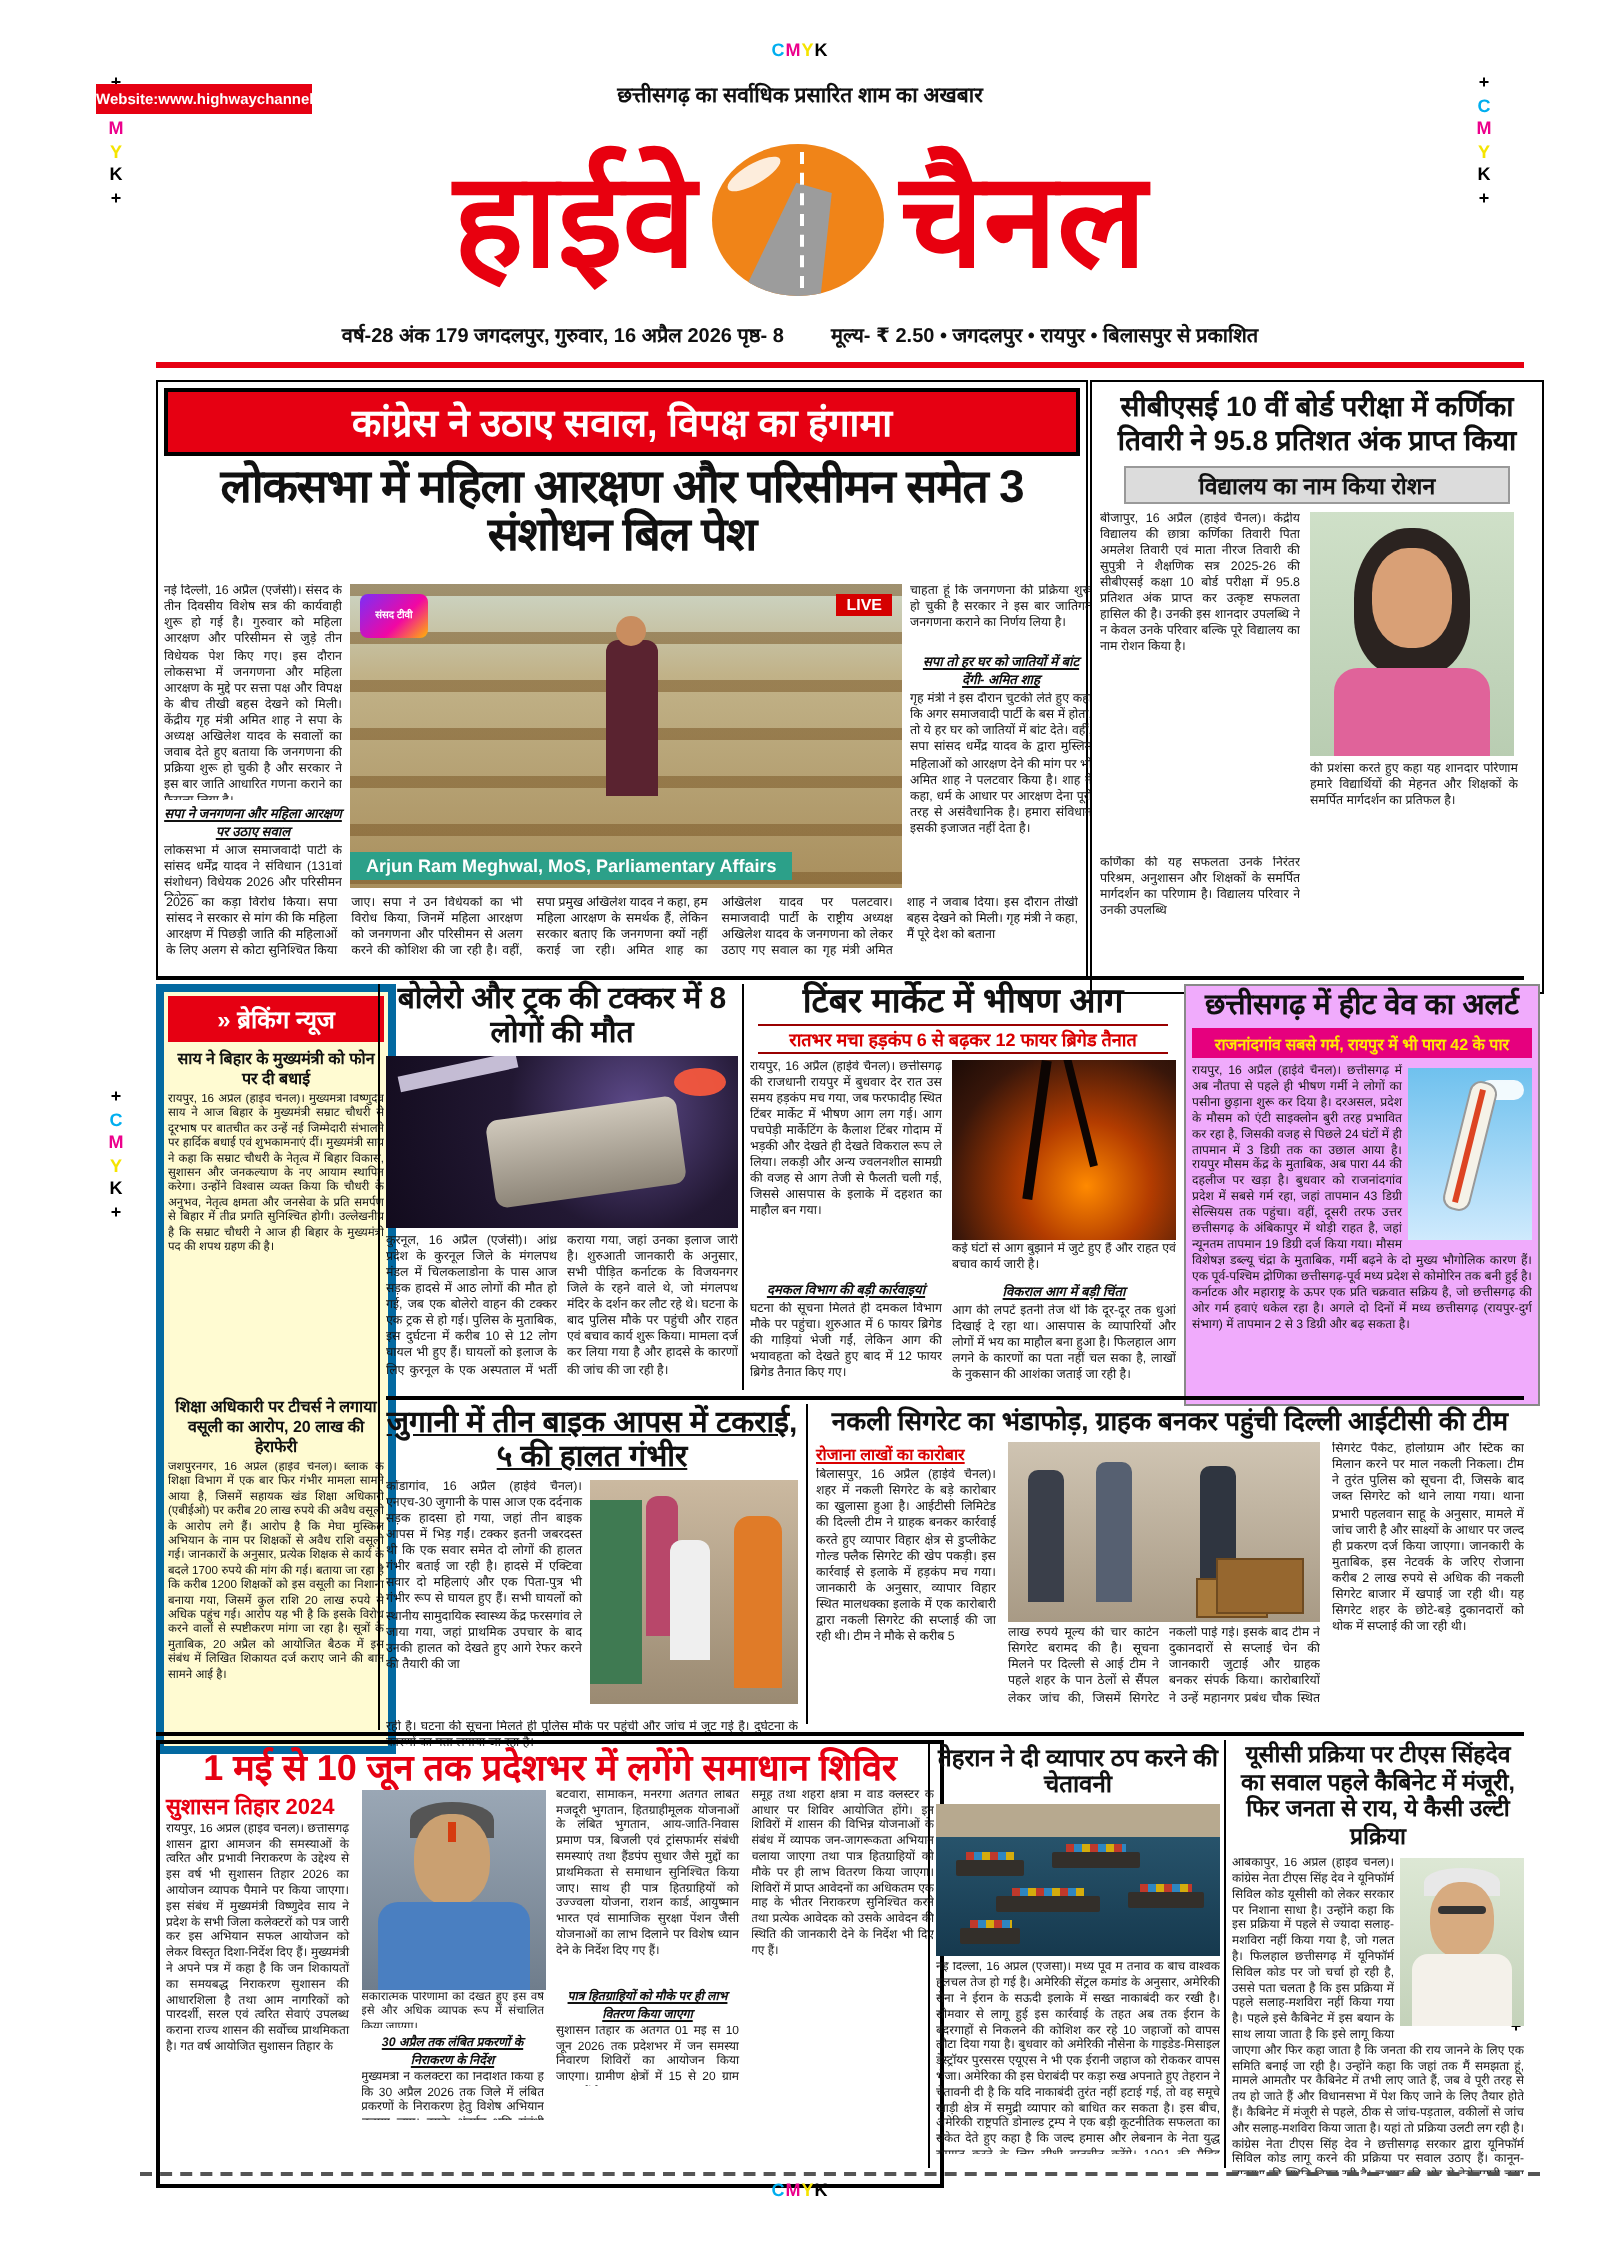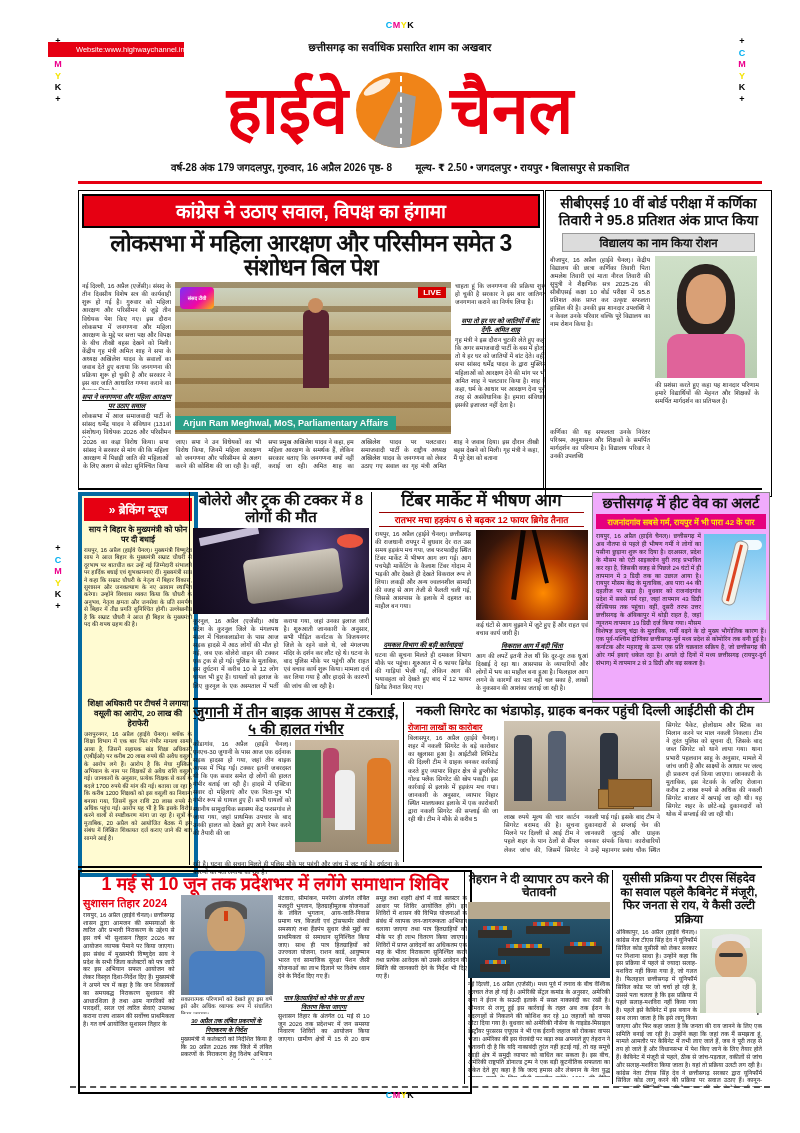--- a/index.html
+++ b/index.html
@@ -6,35 +6,35 @@
   .page{position:relative;width:800px;height:1133px;background:#ffffff;
         font-family:"Liberation Sans","DejaVu Sans",sans-serif;overflow:hidden;color:#111;}
   .abs{position:absolute;}
   .bt{font-size:6.2px;line-height:1.3;text-align:justify;color:#161616;overflow:hidden;}
   
   .regmark{width:12px;text-align:center;font-size:9px;line-height:11.5px;font-weight:bold;}
   .regmark span{display:block;}
   .rc-c{color:#00aeef}.rc-m{color:#ec008c}.rc-y{color:#f5e400}.rc-k{color:#000}
   .cmyk-line{text-align:center;font-size:9px;font-weight:bold;letter-spacing:0.5px;}
   
-  .website{background:#e60012;color:#fff;font-size:7.5px;font-weight:normal;text-align:center;line-height:15px;padding-left:28px;}
+  .website{background:#e60012;color:#fff;font-size:7.5px;font-weight:bold;text-align:center;line-height:15px;}
   .tagline{font-size:10.5px;font-weight:bold;text-align:center;}
   .masthead{display:flex;justify-content:center;align-items:center;gap:8px;}
   .mast-word{font-size:66px;font-weight:bold;color:#e8000f;line-height:1;}
   .mast-logo{width:86px;height:76px;background:#f08418;border-radius:50%;position:relative;overflow:hidden;flex:0 0 auto;}
   .road{position:absolute;left:32px;top:8px;width:26px;height:70px;background:#9c9c9c;transform:rotate(16deg) perspective(40px) rotateX(28deg);}
   .road-line{position:absolute;left:48%;top:4px;bottom:4px;width:0;border-left:2px dashed #fff;}
   .mast-swoosh{position:absolute;left:6px;top:10px;width:30px;height:10px;background:#fff;border-radius:50%;transform:rotate(-30deg);opacity:.85;}
   .dateline{font-size:10px;font-weight:bold;text-align:center;}
   .rule-red{background:#e60012;}
   .rule-k{background:#000;}
   
   .lead-box{border:1.5px solid #000;}
   .kicker{margin:3px;background:#e60012;border:2px solid #000;color:#fff;font-size:19px;font-weight:bold;text-align:center;padding:2px 0;}
-  .lead-head{font-size:23px;font-weight:800;text-align:center;line-height:1.05;letter-spacing:-0.6px;margin:1px 2px 3px;}
+  .lead-head{font-size:23px;font-weight:800;text-align:center;line-height:1.05;letter-spacing:-0.6px;margin:1px 2px 13px;}
   .lead-cols{display:flex;gap:4px;padding:0 3px;height:152px;}
   .lead-side{width:89px;flex:0 0 auto;}
   .subhd{font-weight:bold;font-size:6.6px;text-align:center;text-decoration:underline;font-style:italic;margin:2px 0;}
   .photo{position:relative;overflow:hidden;flex:0 0 auto;}
   .parl{width:276px;height:152px;background:linear-gradient(180deg,#cdd6c6 0%,#c1b288 30%,#a98f5d 100%);}
   .parl-rows{position:absolute;inset:0;background:repeating-linear-gradient(180deg,rgba(122,88,40,.55) 0 6px,rgba(0,0,0,0) 6px 24px);}
   .speaker{position:absolute;left:128px;top:28px;width:26px;height:78px;background:#5a2330;border-radius:6px 6px 0 0;}
   .speaker-head{position:absolute;left:133px;top:16px;width:15px;height:15px;border-radius:50%;background:#c98d5f;}
   .live{position:absolute;right:5px;top:5px;background:#d50000;color:#fff;font-size:8px;font-weight:bold;padding:1px 5px;}
   .tvlogo{position:absolute;left:5px;top:5px;width:34px;height:22px;background:linear-gradient(135deg,#7b2ff7,#f107a3 60%,#ffb703);border-radius:4px;color:#fff;font-size:5px;font-weight:bold;text-align:center;line-height:22px;}

